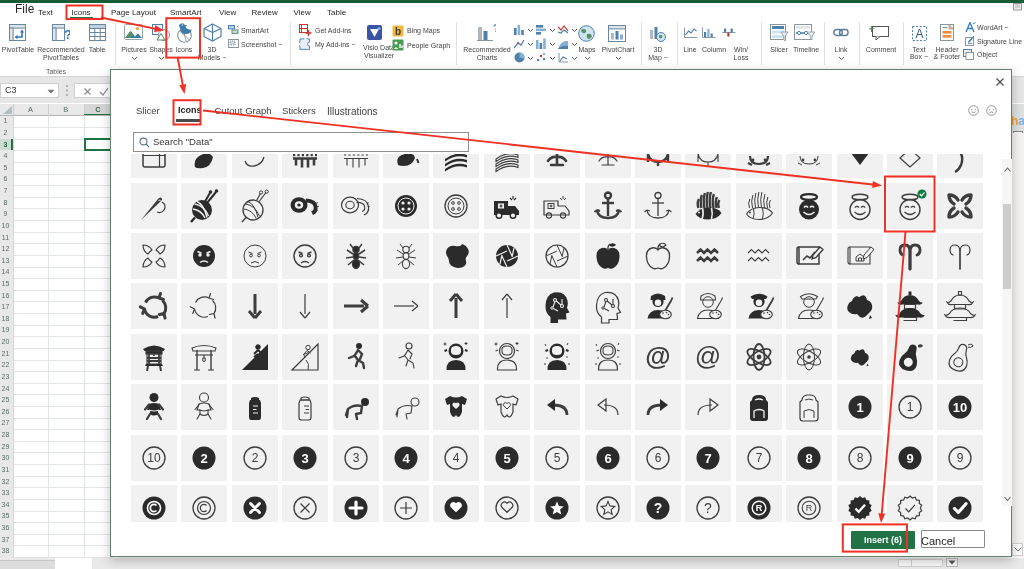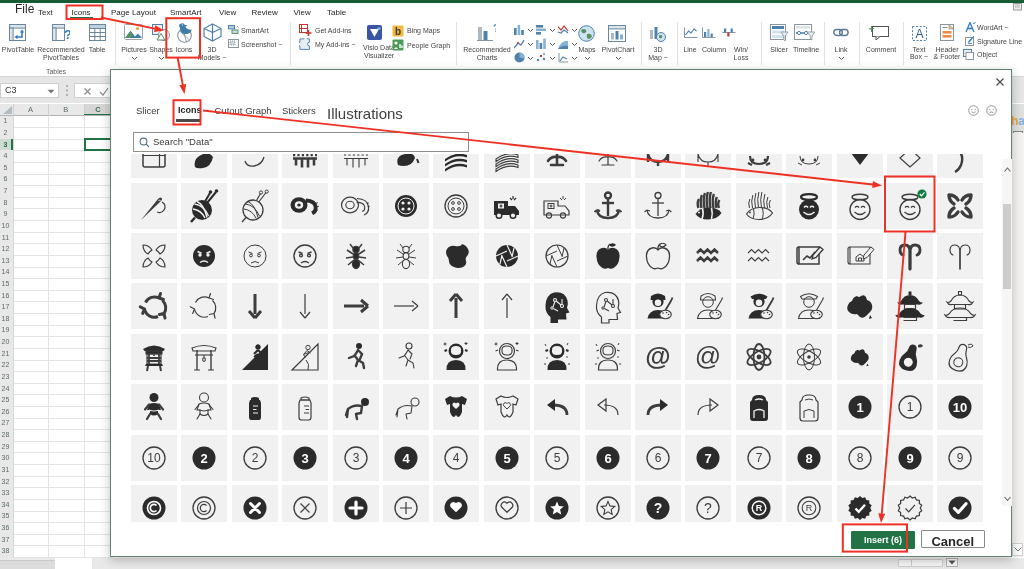--- a/index.html
+++ b/index.html
@@ -457,21 +457,21 @@
         <circle cx="5.5" cy="5.5" r="4.8" fill="none" stroke="#8a8a8a" stroke-width="0.9"></circle>
         <circle cx="3.8" cy="4.3" r="0.6" fill="#8a8a8a"></circle>
         <circle cx="7.2" cy="4.3" r="0.6" fill="#8a8a8a"></circle>
         <path d="M3.5 7.8 q2 -1.8 4 0" fill="none" stroke="#8a8a8a" stroke-width="0.9"></path>
       </svg>
       <div style="position:absolute;left:25px;top:35.5px;font-size:9.5px;color:#404040;font-weight:400;line-height:1.1;white-space:nowrap;">Slicer</div>
       <div style="position:absolute;left:67px;top:35.8px;font-size:9px;color:#262626;font-weight:700;line-height:1.1;white-space:nowrap;">Icons</div>
       <div style="position:absolute;left:65px;top:49.3px;width:24.5px;height:2.6px;background:#4a4a4a;"></div>
       <div style="position:absolute;left:103.5px;top:35.5px;font-size:9.5px;color:#404040;font-weight:400;line-height:1.1;white-space:nowrap;">Cutout Graph</div>
       <div style="position:absolute;left:171px;top:35.5px;font-size:9.5px;color:#404040;font-weight:400;line-height:1.1;white-space:nowrap;">Stickers</div>
-      <div style="position:absolute;left:216px;top:35.5px;font-size:15px;color:#404040;font-weight:400;line-height:1.1;white-space:nowrap;">Illustrations</div>
+      <div style="position:absolute;left:216px;top:35.5px;font-size:10px;color:#404040;font-weight:400;line-height:1.1;white-space:nowrap;">Illustrations</div>
       <div style="position:absolute;left:21.5px;top:61.5px;width:336.5px;height:20px;background:#fff;border:1px solid #8f8f8f;"></div>
       <svg style="position:absolute;left:28px;top:66.5px;" width="11" height="11" viewBox="0 0 11 11">
         <circle cx="4.5" cy="4.5" r="3.4" fill="none" stroke="#56748c" stroke-width="1.1"></circle>
         <path d="M7 7 l3 3" stroke="#56748c" stroke-width="1.1"></path>
       </svg>
       <div style="position:absolute;left:42px;top:66.5px;font-size:9.5px;color:#3b3b3b;font-weight:400;line-height:1.1;white-space:nowrap;">Search "Data"</div>
       <div style="position:absolute;left:0px;top:83.5px;width:890px;height:368.20000000000005px;overflow:hidden;">
         <div style="position:absolute;left:20.0px;top:-21.4px;width:46px;height:46px;background:#f1f1f1;"><svg width="46" height="46" viewBox="0 0 46 46">
             <g transform="translate(0 7)">
               <rect x="12" y="12" width="22" height="16" rx="2" fill="none" stroke="#3d3d3d" stroke-width="1.5"></rect>
@@ -1263,21 +1263,21 @@
       <svg style="position:absolute;left:892.5px;top:97px;" width="7" height="6" viewBox="0 0 7 6">
         <path d="M0.5 4.5 L3.5 1 L6.5 4.5" fill="none" stroke="#666" stroke-width="1.1"></path>
       </svg>
       <svg style="position:absolute;left:892.5px;top:426px;" width="7" height="6" viewBox="0 0 7 6">
         <path d="M0.5 1 L3.5 4.5 L6.5 1" fill="none" stroke="#666" stroke-width="1.1"></path>
       </svg>
       <div style="position:absolute;left:892px;top:134px;width:7.5px;height:85px;background:#cdcdcd;"></div>
       <div style="position:absolute;left:740px;top:460.5px;width:64px;height:18.7px;background:#217346;border-radius:1px;"></div>
       <div style="position:absolute;left:740px;top:465.5px;width:64px;text-align:center;font-size:9px;color:#fff;font-weight:700;line-height:1.1;white-space:nowrap;">Insert (6)</div>
       <div style="position:absolute;left:810px;top:459.79999999999995px;width:63.5px;height:18.7px;background:#fff;border:1px solid #8a8a8a;border-radius:1px;"></div>
-      <div style="position:absolute;left:810px;top:465px;width:63.5px;text-align:center;font-size:13px;color:#262626;font-weight:700;line-height:1.1;white-space:nowrap;">Cancel</div>
+      <div style="position:absolute;left:810px;top:465px;width:63.5px;text-align:left;font-size:11px;color:#262626;font-weight:400;line-height:1.1;white-space:nowrap;">Cancel</div>
     </div>
     <svg style="position:absolute;left:0px;top:0px;pointer-events:none;" width="1024" height="569" viewBox="0 0 1024 569">
       <rect x="66.5" y="5.5" width="36" height="13.5" fill="none" stroke="#ee3124" stroke-width="2"></rect>
       <rect x="166.3" y="18.2" width="33.7" height="39.4" fill="none" stroke="#ee3124" stroke-width="2"></rect>
       <rect x="173.5" y="100.2" width="27" height="24.3" fill="none" stroke="#ee3124" stroke-width="2"></rect>
       <rect x="885" y="176.5" width="49.5" height="55" fill="none" stroke="#ee3124" stroke-width="2"></rect>
       <rect x="842.8" y="524.4" width="64.2" height="27.2" fill="none" stroke="#ee3124" stroke-width="2"></rect>
       <path d="M101 17.5 L157.1 29.1" stroke="#ee3124" stroke-width="1.9"></path>
       <path d="M164.0 30.5 L154.0 32.0 L155.4 25.2 Z" fill="#ee3124"></path>
       <path d="M177.5 57 L183.2 87.1" stroke="#ee3124" stroke-width="1.9"></path>

